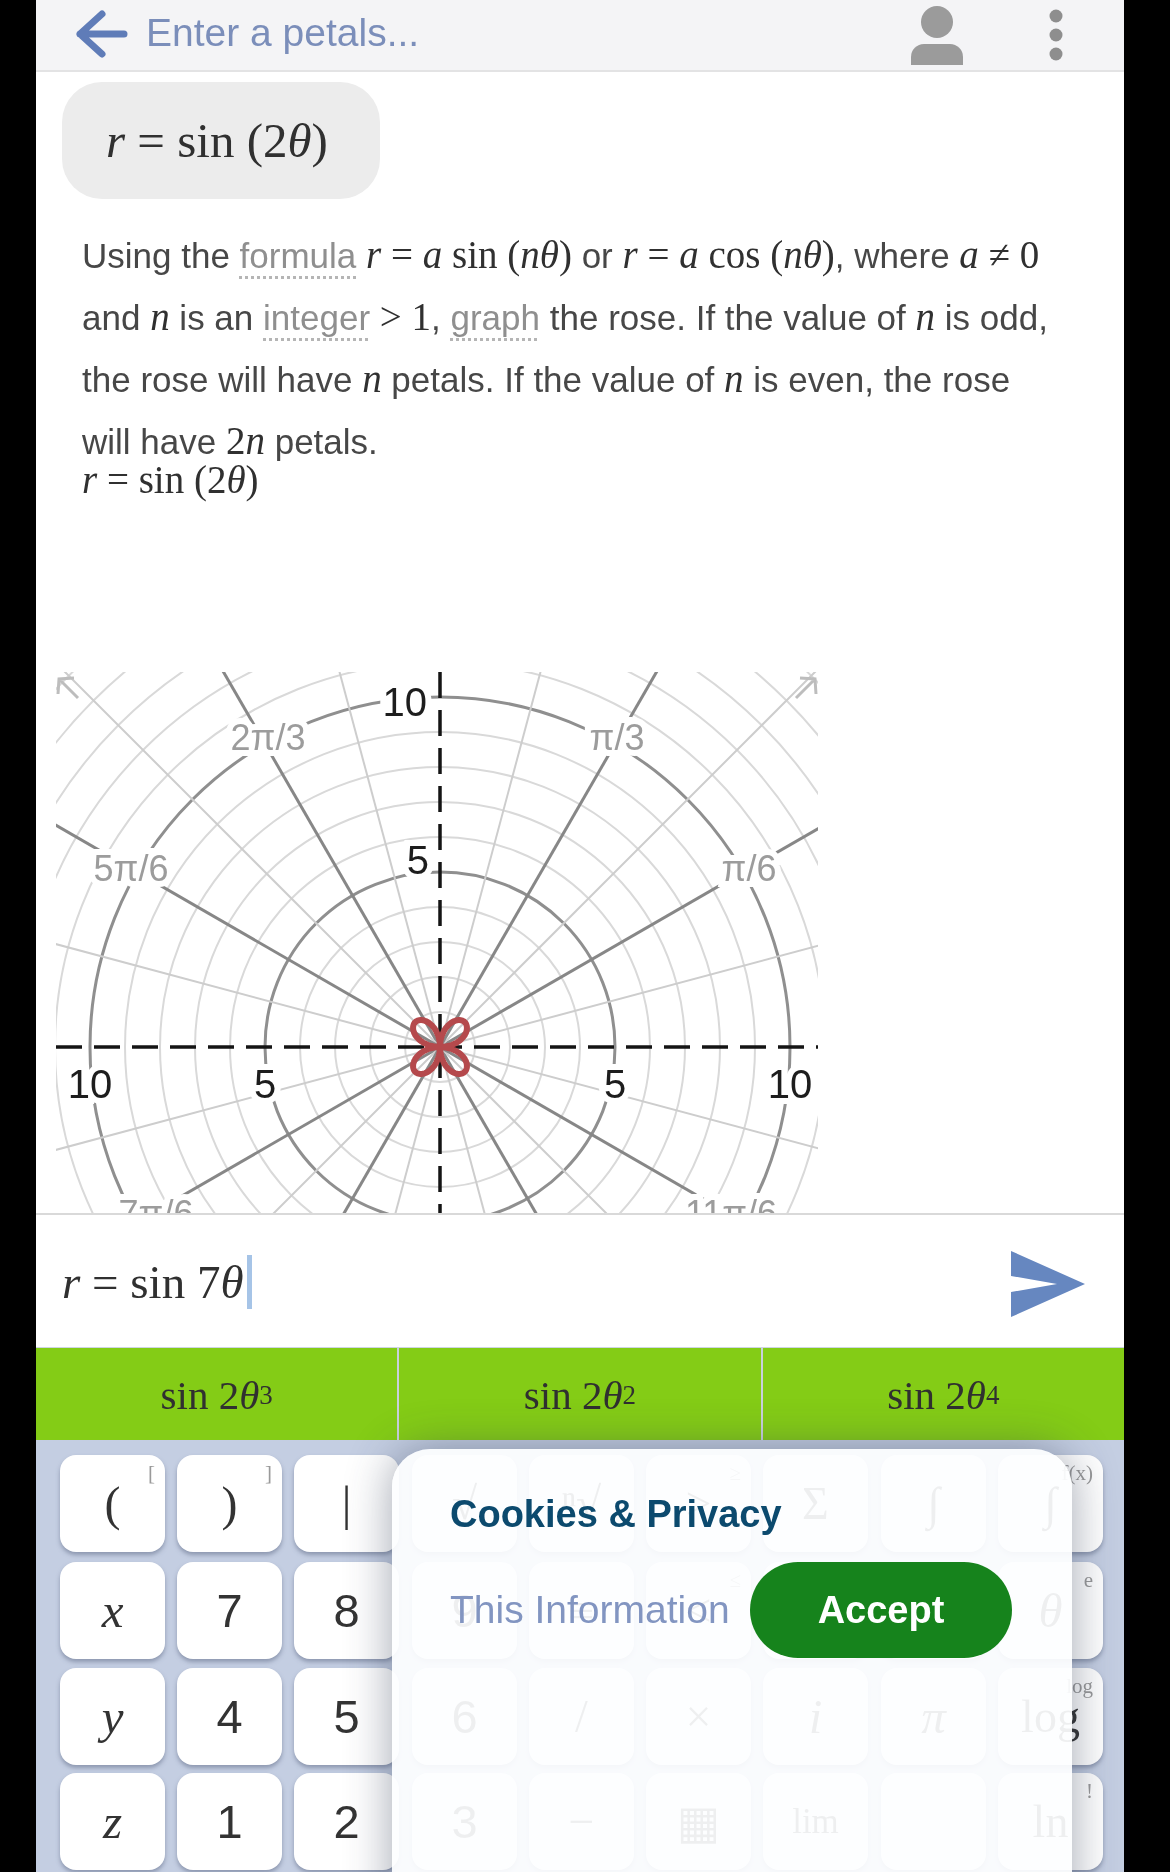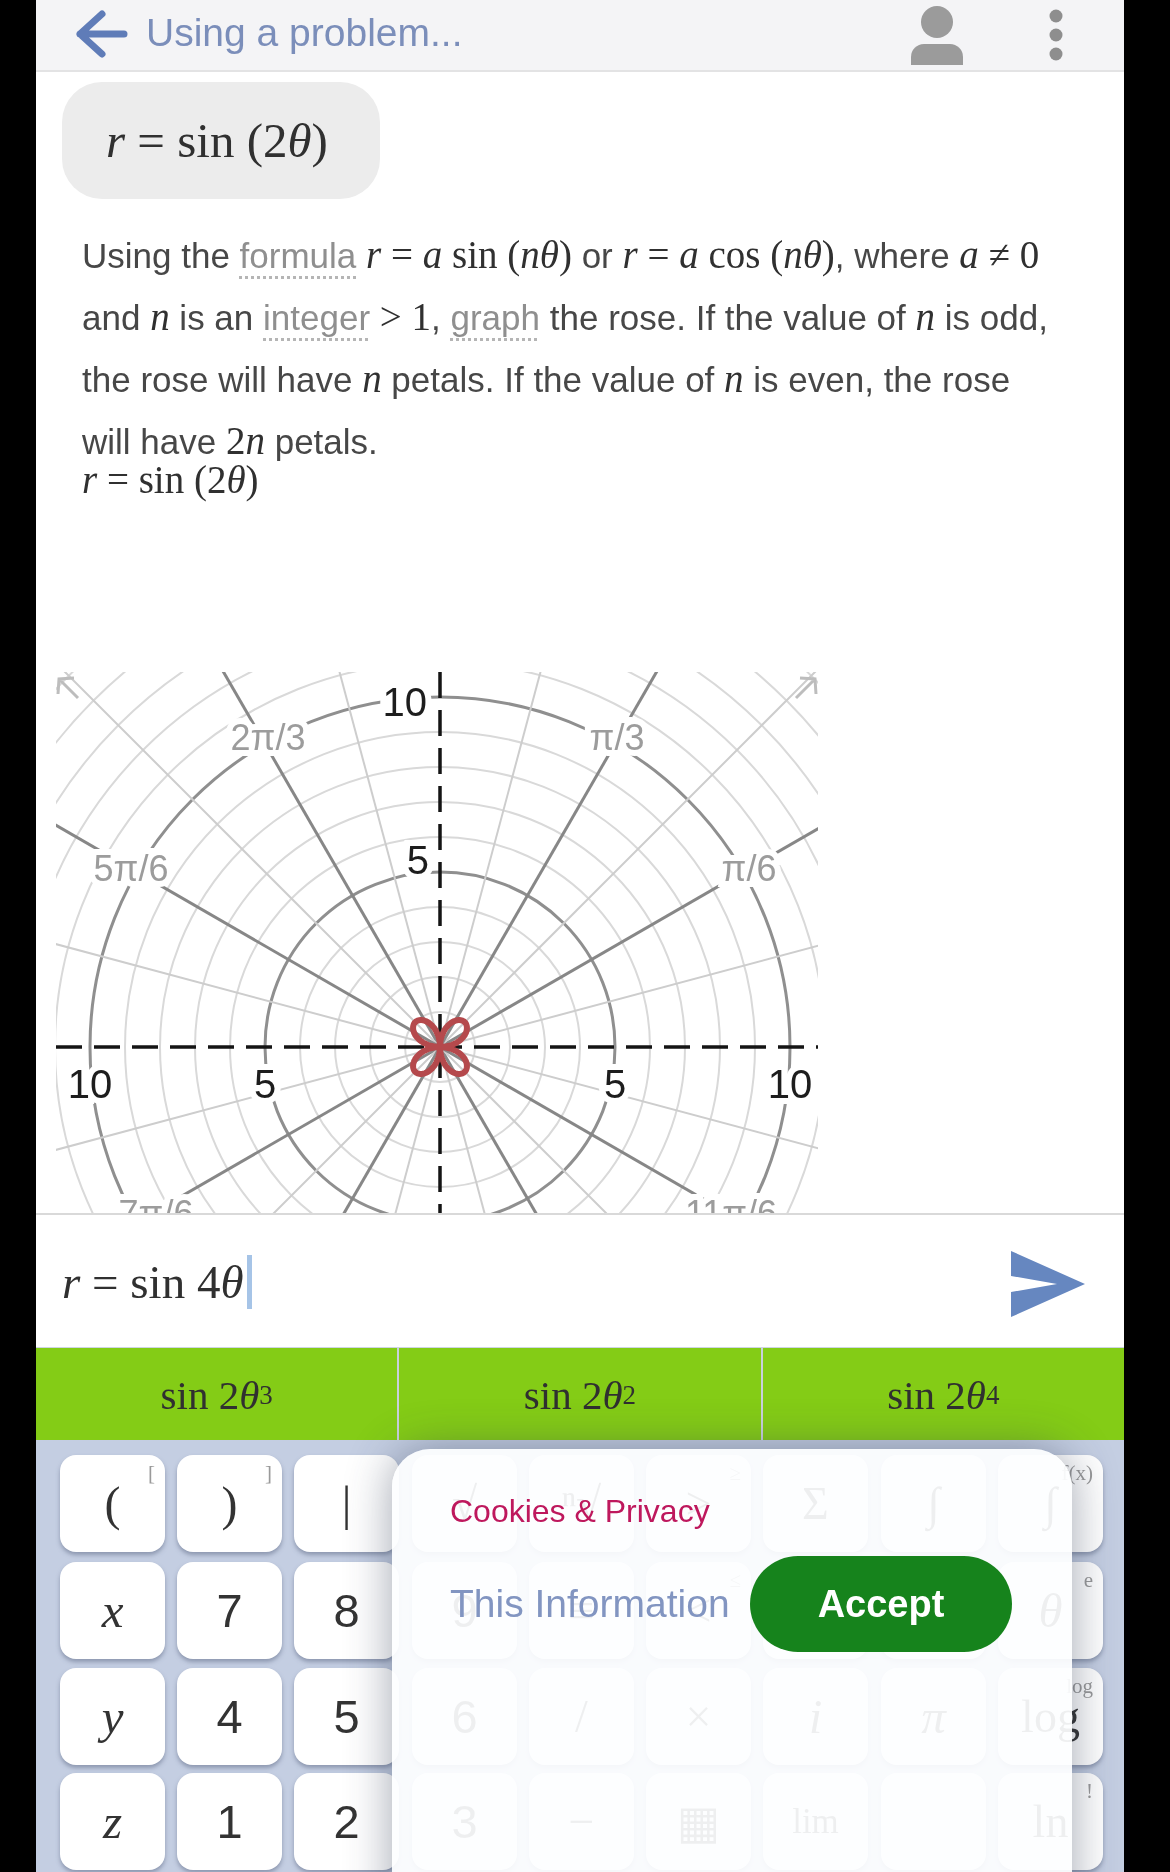--- a/index.html
+++ b/index.html
@@ -58,40 +58,40 @@
   .kg-paren{font-family:"Liberation Serif",serif;font-size:48px;color:#333;}
   .kg-fn{font-family:"Liberation Serif",serif;font-size:46px;color:#333;}
   .kg-it{font-family:"Liberation Serif",serif;font-style:italic;font-size:49px;color:#333;}
   .kg-stack{font-family:"Liberation Serif",serif;font-size:29px;line-height:.95;color:#333;white-space:pre-line;text-align:center;}
   .kg-fnsm{font-family:"Liberation Serif",serif;font-size:35px;color:#333;}
 
   
   #dialog{position:absolute;left:356px;top:1449px;width:680px;height:470px;z-index:30;
     background:rgba(253,254,255,.93);border-radius:38px 38px 0 0;
     box-shadow:0 0 46px rgba(45,55,80,.45);padding:44px 60px 0 58px;box-sizing:border-box;}
-  #dlg-title{font-size:32px;color:#be185d;font-weight:400;margin:0;}
+  #dlg-title{font-size:38px;color:#0c4a6e;font-weight:700;margin:0;}
   #dlg-body{margin:60px 0 0 0;font-size:39px;line-height:53px;color:#4a4a4a;width:565px;}
   #dlg-footer{margin-top:26px;display:flex;align-items:center;}
   #moreinfo{font-size:39px;color:#8295c1;cursor:pointer;}
   #acceptbtn{margin-left:auto;width:262px;height:96px;border:none;border-radius:48px;
     background:#16831c;color:#fff;font-family:"Liberation Sans",sans-serif;font-size:38px;font-weight:bold;cursor:pointer;}
 </style>
 </head>
 <body>
 
 <div class="bezel" id="bezL"></div>
 <div class="bezel" id="bezR"></div>
 
 <div id="app">
 
   <div id="topbar">
     <svg id="backbtn" viewBox="0 0 56 52">
       <path d="M30 6 L8 26 L30 46 M8 26 H52" fill="none" stroke="#5f7cb8" stroke-width="7" stroke-linecap="round" stroke-linejoin="round"></path>
     </svg>
-    <div id="tb-title">Using a problem...</div>
+    <div id="tb-title">Enter a petals...</div>
     <svg id="personbtn" viewBox="0 0 66 64">
       <circle cx="33" cy="19" r="16" fill="#9b9b9b"></circle>
       <path d="M7 62 V54 a13 13 0 0 1 13 -13 h26 a13 13 0 0 1 13 13 v8 z" fill="#9b9b9b"></path>
     </svg>
     <svg id="kebabbtn" viewBox="0 0 40 62">
       <circle cx="20" cy="12" r="6.5" fill="#8e8e8e"></circle>
       <circle cx="20" cy="31" r="6.5" fill="#8e8e8e"></circle>
       <circle cx="20" cy="50" r="6.5" fill="#8e8e8e"></circle>
     </svg>
   </div>
@@ -161,21 +161,21 @@
       <text x="713" y="209" text-anchor="middle" font-size="36" fill="#9c9c9c" stroke="#ffffff" stroke-width="12" paint-order="stroke" font-family="Liberation Sans, sans-serif">π/6</text>
       <text x="581" y="78" text-anchor="middle" font-size="36" fill="#9c9c9c" stroke="#ffffff" stroke-width="12" paint-order="stroke" font-family="Liberation Sans, sans-serif">π/3</text>
       <text x="232" y="78" text-anchor="middle" font-size="36" fill="#9c9c9c" stroke="#ffffff" stroke-width="12" paint-order="stroke" font-family="Liberation Sans, sans-serif">2π/3</text>
       <text x="95" y="209" text-anchor="middle" font-size="36" fill="#9c9c9c" stroke="#ffffff" stroke-width="12" paint-order="stroke" font-family="Liberation Sans, sans-serif">5π/6</text>
       <text x="120" y="554" text-anchor="middle" font-size="36" fill="#9c9c9c" stroke="#ffffff" stroke-width="12" paint-order="stroke" font-family="Liberation Sans, sans-serif">7π/6</text>
       <text x="695" y="554" text-anchor="middle" font-size="36" fill="#9c9c9c" stroke="#ffffff" stroke-width="12" paint-order="stroke" font-family="Liberation Sans, sans-serif">11π/6</text>
     </svg>
 
   <div id="inputrow">
     <div id="inputmath">
-      <span id="input-segs"><span class="s-mi">r</span><span class="s-m"> = sin 4</span><span class="s-mi">θ</span></span>
+      <span id="input-segs"><span class="s-mi">r</span><span class="s-m"> = sin 7</span><span class="s-mi">θ</span></span>
       <span id="cursor"></span>
     </div>
     <svg id="sendbtn" viewBox="0 0 76 66">
       <path d="M1 0 L75 33 L1 66 L1 41 L47 33 L1 25 Z" fill="#6687c0"></path>
     </svg>
   </div>
 
   <div id="sugrow">
       <div class="sug">
         <span class="b">sin 2</span>

